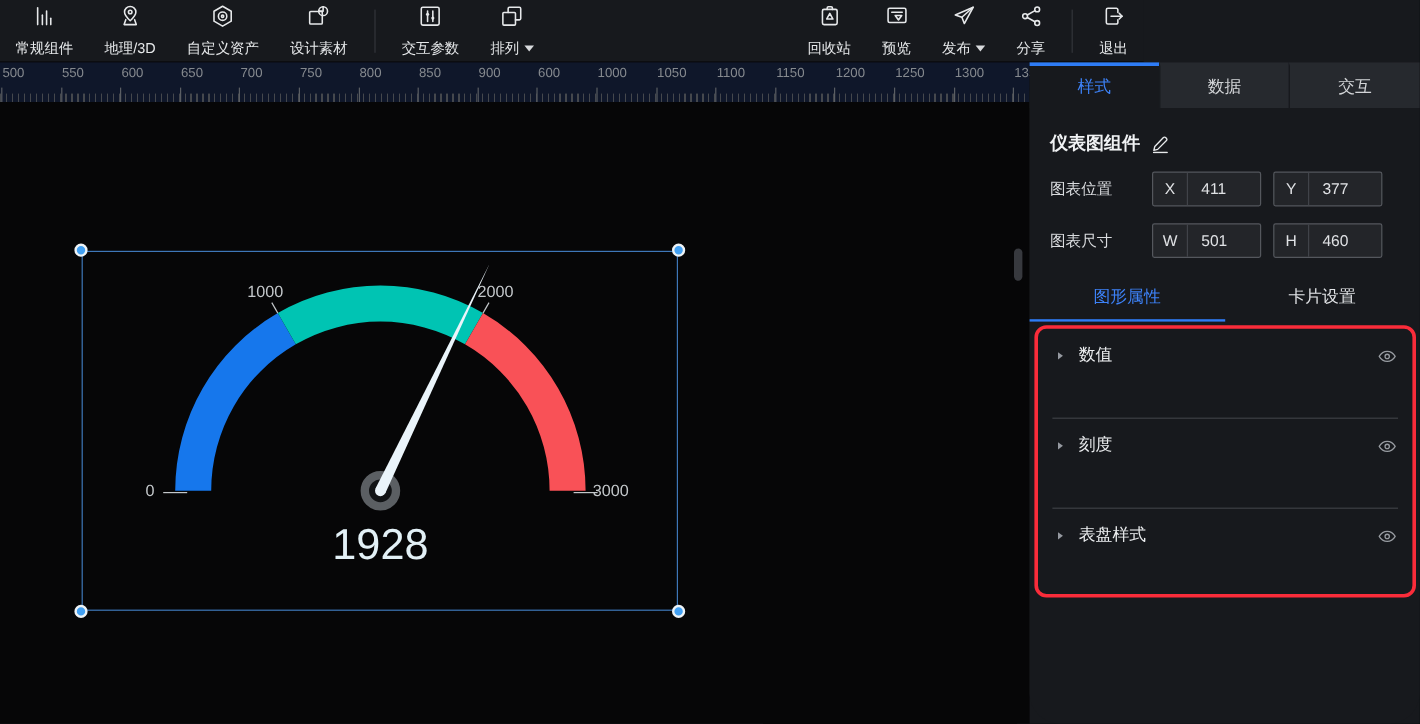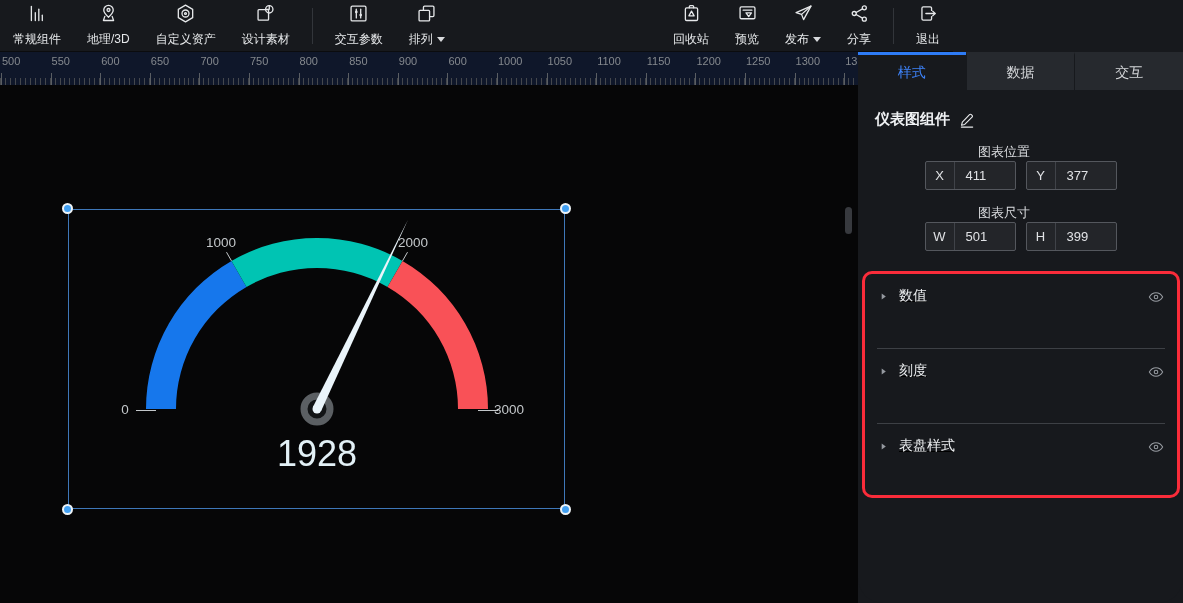--- a/index.html
+++ b/index.html
@@ -39,35 +39,35 @@
   .panel { position:absolute; left:858px; top:52px; width:325px; height:551px; background:#17191d;border-radius:25px; }
   .tabs { display:flex; height:38px; }
   .tab { flex:1; display:flex; align-items:center; justify-content:center; font-size:14px;
     color:#d3d5d8; background:#26292e; border-top:3px solid transparent;
     border-left:1px solid #17191d; cursor:pointer; }
   .tab:first-child { border-left:none; }
   .tab.active { background:#17191d; color:#3d82f8; border-top-color:#2e7cf6; }
   .title-row { display:flex; align-items:center; gap:9px; margin:20px 17px 0; }
   .comp-title { font-size:15px; font-weight:bold; color:#f0f2f4; }
   .edit-icon svg { width:16px; height:16px; stroke:#e7e9eb; display:block; }
-  .field-row { display:flex; align-items:center; margin:14px 17px 0;flex-direction:column; }
+  .field-row { display:flex; align-items:center; margin:14px 17px 0; }
   .field-label { width:85px; font-size:13px; color:#d9dbde; }
   .field-inputs { display:flex; gap:10px; }
   .num-input { display:flex; align-items:center; width:91px; height:29px;
     border:1px solid #54575d; border-radius:2px; background:#232529; }
   .num-key { width:29px; text-align:center; font-size:13px; color:#e0e2e5;
     border-right:1px solid #404349; line-height:27px; }
   .num-val { padding-left:11px; font-size:13px; color:#e0e2e5; }
   .sub-tabs { display:flex; margin-top:24px; }
   .sub-tab { flex:1; text-align:center; font-size:14px; color:#e3e5e8; padding-bottom:9px;
     border-bottom:2px solid transparent; cursor:pointer; }
   .sub-tab.active { color:#3d82f8; border-bottom-color:#2e7cf6; }
   .red-box { position:absolute; left:4px; right:3px; top:219px; height:227px;
     border:3px solid #fa2c3a; border-radius:10px; overflow:hidden; }
-  .section { height:74px; display:flex; align-items:flex-start; padding:13px 13px 0 13px; cursor:pointer;text-decoration:underline; }
+  .section { height:74px; display:flex; align-items:flex-start; padding:13px 13px 0 13px; cursor:pointer; }
   .sec-divider { height:1px; background:#3d4045; margin:0 12px; }
   .sec-caret svg { width:11px; height:11px; display:block; margin-top:4px; }
   .sec-label { font-size:14px; color:#eceef0; margin-left:10px; }
   .sec-eye { margin-left:auto; cursor:pointer; }
   .sec-eye svg { width:16px; height:16px; stroke:#979ba1; display:block; margin-top:2px; }
 </style>
 </head>
 <body>
 
 <div class="toolbar">
@@ -266,24 +266,28 @@
       </div>
       <div class="field-row">
         <div class="field-label">图表尺寸</div>
         <div class="field-inputs">
           <div class="num-input">
             <div class="num-key">W</div>
             <div class="num-val">501</div>
           </div>
           <div class="num-input">
             <div class="num-key">H</div>
-            <div class="num-val">399</div>
+            <div class="num-val">460</div>
           </div>
         </div>
       </div>
+    </div>
+  <div class="sub-tabs" id="sub-tabs">
+      <div class="sub-tab active">图形属性</div>
+      <div class="sub-tab">卡片设置</div>
     </div>
   <div class="red-box">
     <div id="sections">
         <div class="section">
           <span class="sec-caret" style="color: rgb(149, 153, 160);">
             <svg viewBox="0 0 24 24" fill="none" stroke="currentColor" stroke-width="1.5" stroke-linecap="round" stroke-linejoin="round">
               <path d="M8 5.5 17 12l-9 6.5Z" fill="currentColor" stroke="none"></path>
             </svg>
           </span>
           <span class="sec-label">数值</span>

